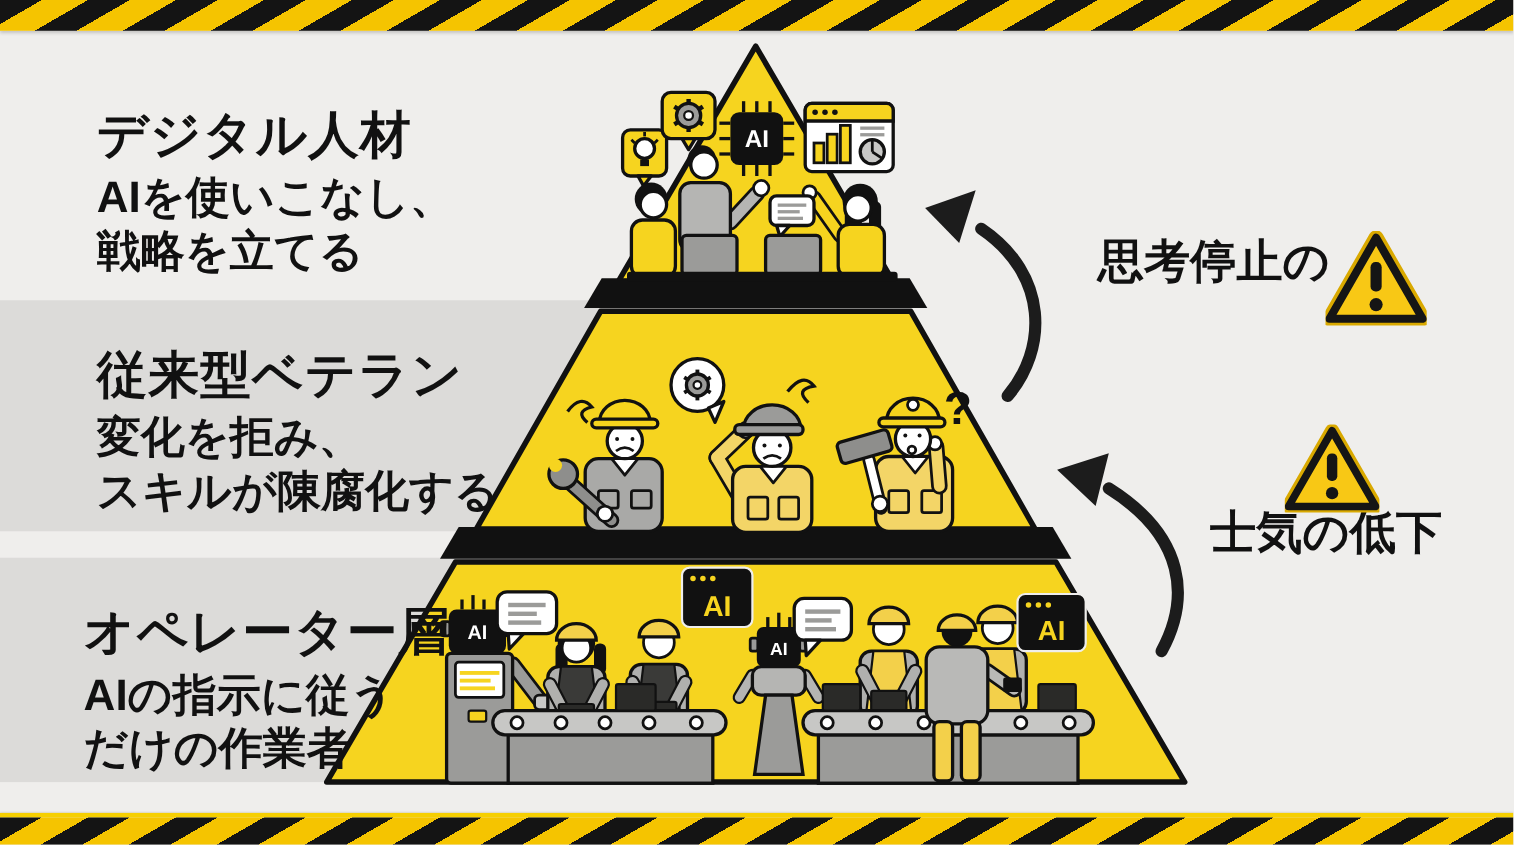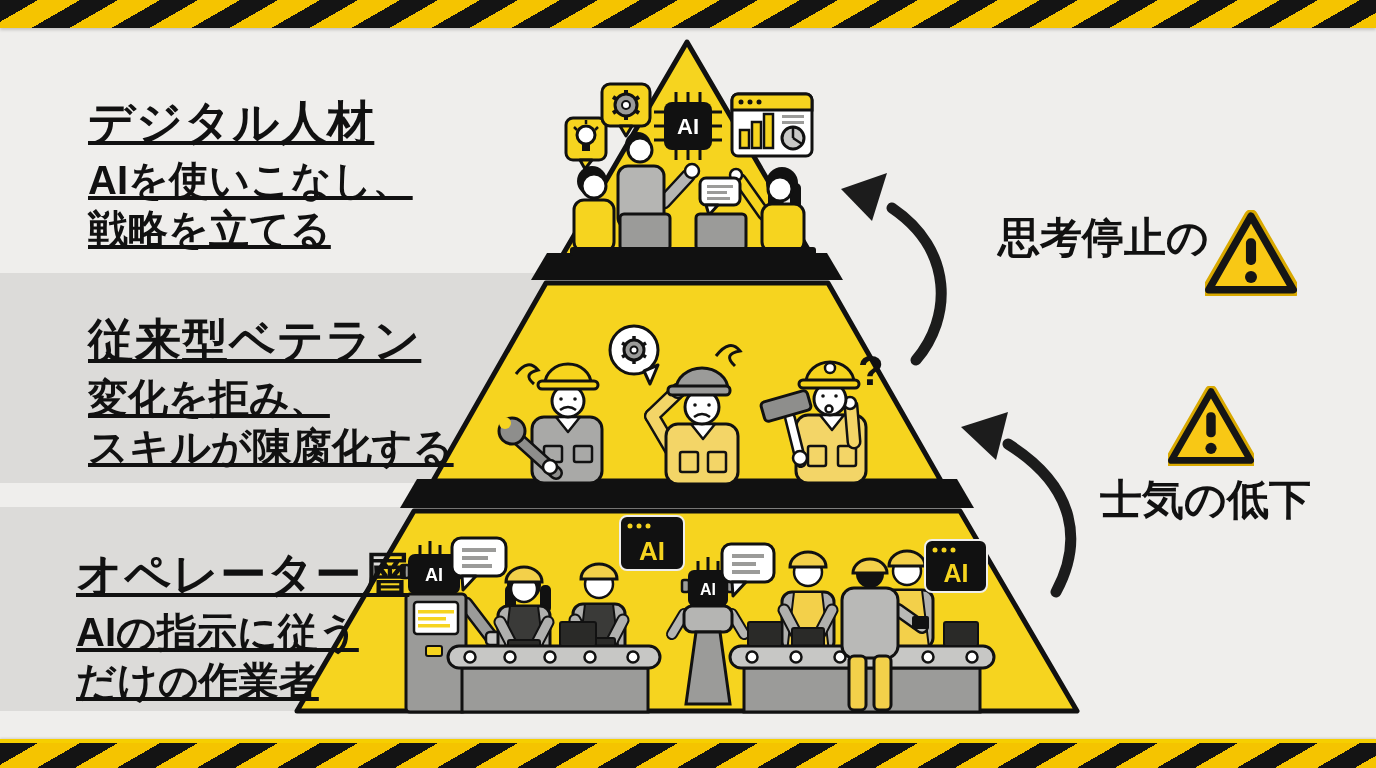--- a/index.html
+++ b/index.html
@@ -6,21 +6,21 @@
   .canvas{position:relative;width:1376px;height:768px;background:#efeeec;overflow:hidden;
           font-family:"Liberation Sans","DejaVu Sans",sans-serif;color:#111;}
   .hazard{position:absolute;left:0;right:0;height:28px;z-index:6;
           background:repeating-linear-gradient(150deg,#141414 0 19px,#f5c400 19px 40px);}
   .hazard.top{top:0;box-shadow:0 2px 3px rgba(0,0,0,.18);}
   .hazard.bottom{top:739px;height:29px;border-top:4px solid #f6cf00;box-shadow:0 -1px 2px rgba(0,0,0,.12);}
   .band{position:absolute;left:0;width:700px;background:#dcdbd9;z-index:1;}
   .band-mid{top:273px;height:210px;}
   .band-bot{top:507px;height:204px;}
   .stage{position:absolute;inset:0;z-index:2;}
-  .label{position:absolute;z-index:4;text-decoration:underline;}
+  .label{position:absolute;z-index:4;}
   .label h2{margin:0;font-size:46px;font-weight:900;letter-spacing:1px;line-height:1.05;}
   .label p{margin:10px 0 0 0;font-size:40px;font-weight:800;line-height:1.22;}
   .ann{position:absolute;z-index:4;font-weight:900;}
   .ann .t{display:block;font-size:42px;line-height:1.15;}
   .warnicon{position:absolute;z-index:4;}
 </style>
 </head>
 <body>
 
 <div class="canvas">
@@ -381,21 +381,21 @@
   <div class="ann" style="left:978px;top:214px;margin-left:20px;">
     <span class="t">思考停止の</span>
   </div>
   <svg class="warnicon" style="left:1205px;top:210px;" width="92" height="86" viewBox="0 0 100 92">
     <polygon points="50,6 96,86 4,86" fill="none" stroke="#d9a900" stroke-width="15" stroke-linejoin="round"></polygon>
     <polygon points="50,6 96,86 4,86" fill="#f8c815" stroke="#151515" stroke-width="8" stroke-linejoin="round"></polygon>
     <rect x="44.5" y="30" width="11" height="29" rx="5" fill="#151515"></rect>
     <circle cx="50" cy="72" r="6.5" fill="#151515"></circle>
   </svg>
 
-  <div class="ann" style="left:1100px;top:476px;">
+  <div class="ann" style="left:1100px;top:460px;">
     <span class="t">士気の低下</span>
   </div>
   <svg class="warnicon" style="left:1168px;top:386px;" width="86" height="80" viewBox="0 0 100 92">
     <polygon points="50,6 96,86 4,86" fill="none" stroke="#d9a900" stroke-width="15" stroke-linejoin="round"></polygon>
     <polygon points="50,6 96,86 4,86" fill="#f8c815" stroke="#151515" stroke-width="8" stroke-linejoin="round"></polygon>
     <rect x="44.5" y="30" width="11" height="29" rx="5" fill="#151515"></rect>
     <circle cx="50" cy="72" r="6.5" fill="#151515"></circle>
   </svg>
 
   <div class="hazard bottom"></div>

